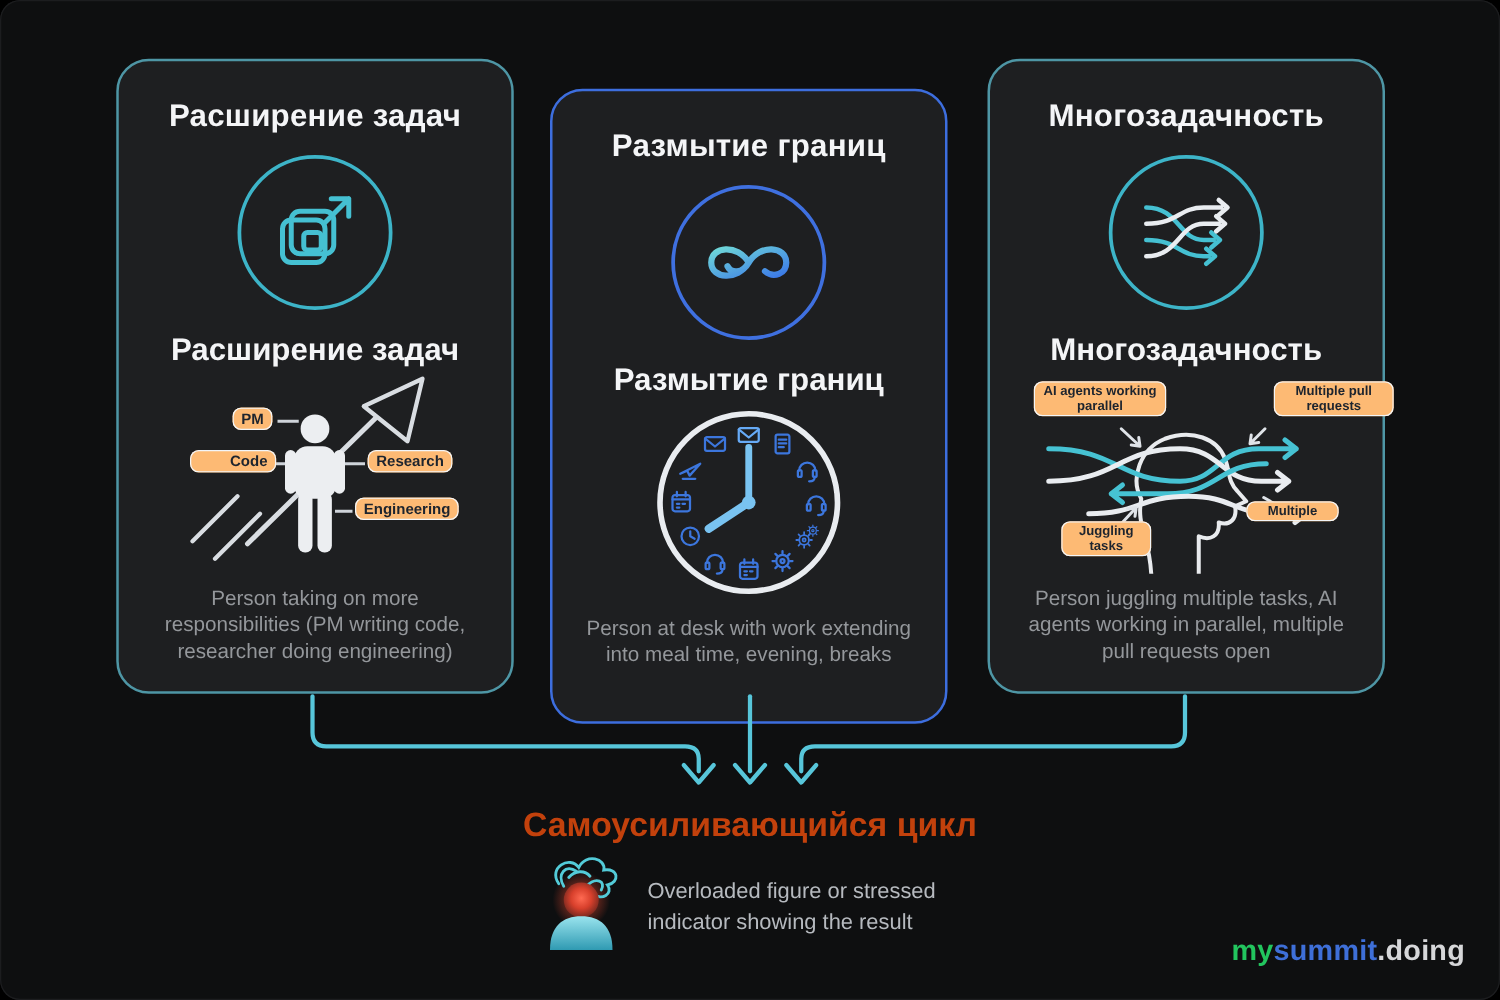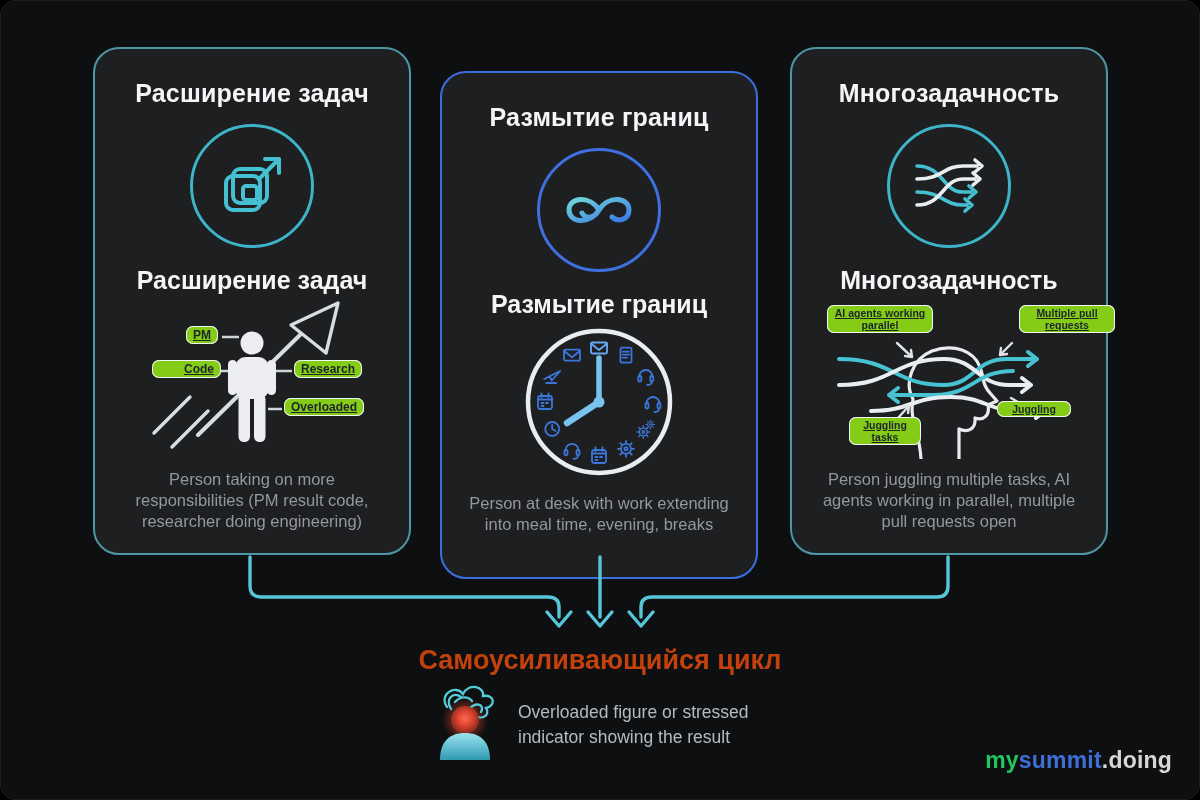--- a/index.html
+++ b/index.html
@@ -24,24 +24,23 @@
     margin-top:16px;width:118px;height:118px;border-radius:50%;
     border:3.5px solid #3db4c8;display:flex;align-items:center;justify-content:center;
   }
   .icon-circle.blue{border-color:#3f70e0;}
   .illus{position:relative;width:300px;height:160px;margin-top:4px;flex:none;}
   .caption{
     margin:10px 18px 0 18px;font-size:16.5px;line-height:1.26;color:#94979b;
     text-align:center;
   }
   .pill{
-    position:absolute;background:#84cc16;color:#1d242e;border-radius:7px;
+    position:absolute;background:#fdba74;color:#1d242e;border-radius:7px;
     padding:2px 7px;font-size:12px;font-weight:bold;white-space:nowrap;
     box-shadow:0 0 0 1px #f2f5f8 inset;
-    text-decoration:underline;
   }
   .pill.small{font-size:10.5px;line-height:1.15;text-align:center;white-space:normal;font-weight:bold;}
   .converge{position:absolute;left:0;top:555px;}
   .cycle-title{
     position:absolute;left:0;right:0;top:645px;margin:0;text-align:center;
     font-size:27px;font-weight:bold;color:#c2410c;
   }
   .cycle-row{
     position:absolute;left:0;right:0;top:682px;display:flex;align-items:flex-start;
     justify-content:center;gap:20px;
@@ -88,24 +87,24 @@
           <rect x="133" y="58" width="34" height="42" rx="11"></rect>
           <rect x="126" y="61" width="9" height="35" rx="4.5"></rect>
           <rect x="165" y="61" width="9" height="35" rx="4.5"></rect>
           <rect x="136.5" y="95" width="11.5" height="48" rx="5.5"></rect>
           <rect x="152" y="95" width="11.5" height="48" rx="5.5"></rect>
         </g>
       </svg>
       <div class="pill" style="left:84px;top:27px;">PM</div>
       <div class="pill" style="left:50px;top:61px;padding-left:32px;">Code</div>
       <div class="pill" style="left:192px;top:61px;">Research</div>
-      <div class="pill" style="left:182px;top:99px;">Overloaded</div>
-    </div>
-
-    <p class="caption">Person taking on more responsibilities (PM result code, researcher doing engineering)</p>
+      <div class="pill" style="left:182px;top:99px;">Engineering</div>
+    </div>
+
+    <p class="caption">Person taking on more responsibilities (PM writing code, researcher doing engineering)</p>
   </section>
 
   <section class="card blue" style="left:440px;">
     <h2 class="card-title">Размытие границ</h2>
 
     <div class="icon-circle blue">
       <svg width="82" height="82" viewBox="-41 -41 82 82" fill="none" stroke-width="5" stroke-linecap="round">
         <defs>
           <linearGradient id="infGrad" x1="0" y1="0" x2="1" y2="1">
             <stop offset="0" stop-color="#6fd8d8"></stop>
@@ -224,21 +223,21 @@
         <g stroke="#dfe3e8" stroke-width="2.4">
           <path d="M98,44 L113,58 M113,58 l-7,-1 m7,1 l-1,-7"></path>
           <path d="M213,44 L201,56 M201,56 l1,-7 m-1,7 l7,-1"></path>
           <path d="M98,120 L110,107 M110,107 l-7,1 m7,-1 l-1,7"></path>
           <path d="M224,106 L212,99"></path>
         </g>
       </svg>
       <div class="pill small" style="left:28px;top:6px;width:92px;">AI agents working parallel</div>
       <div class="pill small" style="left:180px;top:6px;width:82px;margin-left:40px;">Multiple pull requests</div>
       <div class="pill small" style="left:50px;top:118px;width:58px;">Juggling tasks</div>
-      <div class="pill small" style="left:198px;top:102px;width:60px;">Juggling</div>
+      <div class="pill small" style="left:198px;top:102px;width:60px;">Multiple</div>
     </div>
 
     <p class="caption">Person juggling multiple tasks, AI agents working in parallel, multiple pull requests open</p>
   </section>
 
   <svg class="converge" width="1200" height="85" viewBox="0 0 1200 85" fill="none" stroke="#57c6da" stroke-width="3.4" stroke-linecap="round" stroke-linejoin="round">
     <path d="M250,2 V31 Q250,42 261,42 H548 Q559,42 559,52 V62"></path>
     <path d="M547,57 L559,71 L571,57"></path>
     <path d="M600,2 V62"></path>
     <path d="M588,57 L600,71 L612,57"></path>

